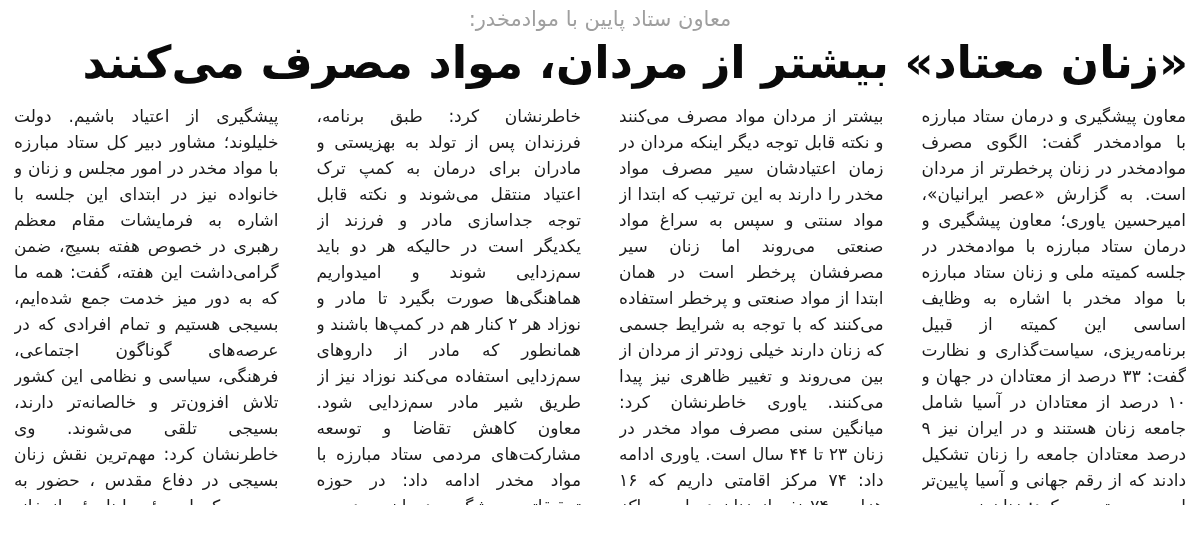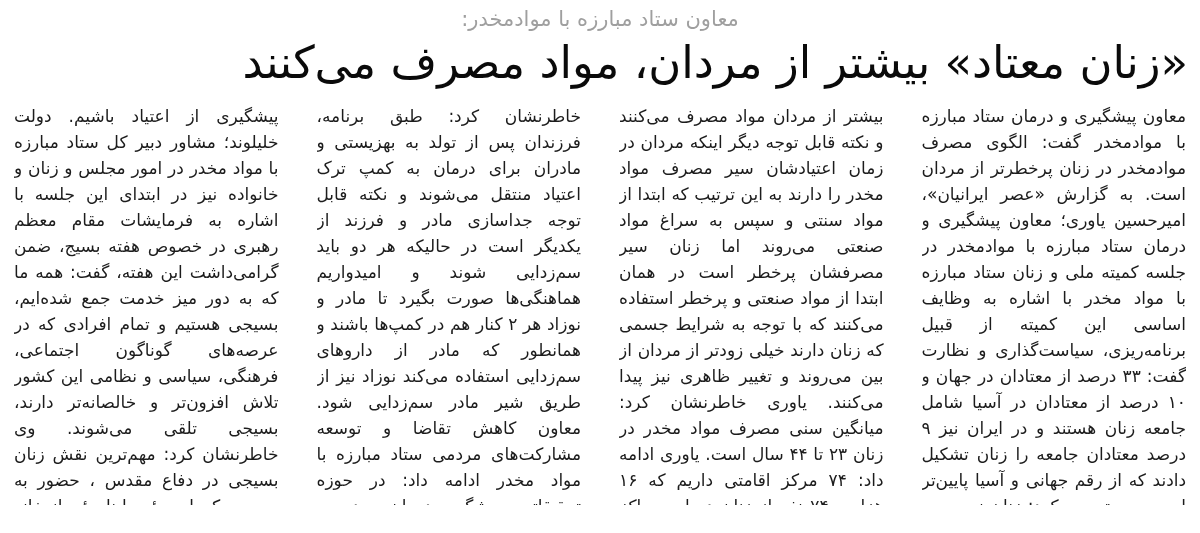--- a/index.html
+++ b/index.html
@@ -22,21 +22,21 @@
     font-size: 21px;
     font-weight: 400;
     color: #9f9f9f;
     letter-spacing: -0.5px;
   }
   .headline {
     margin: 4px 12px 0 14px;
     text-align: right;
     font-size: 45px;
     line-height: 1.25;
-    font-weight: normal;
+    font-weight: bold;
     color: #0a0a0a;
     white-space: nowrap;
     letter-spacing: -1px;
   }
   .body-columns {
     display: flex;
     gap: 38px;
     padding: 12px 14px 0 14px;
     direction: rtl;
   }
@@ -52,21 +52,21 @@
     direction: rtl;
   }
   .col.col-last {
     text-align-last: right;
   }
 </style>
 </head>
 <body>
 
 <div class="page">
-  <div class="kicker">معاون ستاد مبارزه با موادمخدر:</div>
+  <div class="kicker">معاون ستاد پایین با موادمخدر:</div>
 
   <h1 class="headline">«زنان معتاد» بیشتر از مردان، مواد مصرف می‌کنند</h1>
 
   <div class="body-columns">
     <div class="col">معاون پیشگیری و درمان ستاد مبارزه با موادمخدر گفت: الگوی مصرف موادمخدر در زنان پرخطرتر از مردان است. به گزارش «عصر ایرانیان»، امیرحسین یاوری؛ معاون پیشگیری و درمان ستاد مبارزه با موادمخدر در جلسه کمیته ملی و زنان ستاد مبارزه با مواد مخدر با اشاره به وظایف اساسی این کمیته از قبیل برنامه‌ریزی، سیاست‌گذاری و نظارت گفت: ۳۳ درصد از معتادان در جهان و ۱۰ درصد از معتادان در آسیا شامل جامعه زنان هستند و در ایران نیز ۹ درصد معتادان جامعه را زنان تشکیل دادند که از رقم جهانی و آسیا پایین‌تر است. وی تصریح کرد: زنان نسبت به مردان کمتر معتاد می‌شوند اما پس از اعتیادشان دو اتفاق عجیب در زنان رخ می‌دهد، نخست اینکه زنان در زمان اعتیادشان</div>
     <div class="col">بیشتر از مردان مواد مصرف می‌کنند و نکته قابل توجه دیگر اینکه مردان در زمان اعتیادشان سیر مصرف مواد مخدر را دارند به این ترتیب که ابتدا از مواد سنتی و سپس به سراغ مواد صنعتی می‌روند اما زنان سیر مصرفشان پرخطر است در همان ابتدا از مواد صنعتی و پرخطر استفاده می‌کنند که با توجه به شرایط جسمی که زنان دارند خیلی زودتر از مردان از بین می‌روند و تغییر ظاهری نیز پیدا می‌کنند. یاوری خاطرنشان کرد: میانگین سنی مصرف مواد مخدر در زنان ۲۳ تا ۴۴ سال است. یاوری ادامه داد: ۷۴ مرکز اقامتی داریم که ۱۶ هزار و ۷۴ نفر از زنان در این مراکز نگهداری می‌شوند که در یک سال گذشته از تعداد سه هزار و ۲۴۲ خانم باردار، تعداد دو هزار و ۵۳۶ نوزاد در ۱۳۷ بیمارستان متولد شدند. وی</div>
     <div class="col">خاطرنشان کرد: طبق برنامه، فرزندان پس از تولد به بهزیستی و مادران برای درمان به کمپ ترک اعتیاد منتقل می‌شوند و نکته قابل توجه جداسازی مادر و فرزند از یکدیگر است در حالیکه هر دو باید سم‌زدایی شوند و امیدواریم هماهنگی‌ها صورت بگیرد تا مادر و نوزاد هر ۲ کنار هم در کمپ‌ها باشند و همانطور که مادر از داروهای سم‌زدایی استفاده می‌کند نوزاد نیز از طریق شیر مادر سم‌زدایی شود. معاون کاهش تقاضا و توسعه مشارکت‌های مردمی ستاد مبارزه با مواد مخدر ادامه داد: در حوزه تحقیقاتی و پیشگیری درمان و مدیریت مصرف می‌توانیم کارگروه‌هایی در حوزه دختران دانش‌آموز، دانشجو، کار و نخبه داشته باشیم تا بتوانیم با تولید محتوا برای این اقشار مهم جامعه شاهد اثرگذاری مثبتی در حوزه</div>
     <div class="col col-last">پیشگیری از اعتیاد باشیم. دولت خلیلوند؛ مشاور دبیر کل ستاد مبارزه با مواد مخدر در امور مجلس و زنان و خانواده نیز در ابتدای این جلسه با اشاره به فرمایشات مقام معظم رهبری در خصوص هفته بسیج، ضمن گرامی‌داشت این هفته، گفت: همه ما که به دور میز خدمت جمع شده‌ایم، بسیجی هستیم و تمام افرادی که در عرصه‌های گوناگون اجتماعی، فرهنگی، سیاسی و نظامی این کشور تلاش افزون‌تر و خالصانه‌تر دارند، بسیجی تلقی می‌شوند. وی خاطرنشان کرد: مهم‌ترین نقش زنان بسیجی در دفاع مقدس ، حضور به صورت یک پل مرئی یا نامرئی از خانه تا جبهه‌های جنگ بود که در عرصه‌های اجتماعی خوش درخشیدند و در ترویج فرهنگ ایثار در امدادرسانی و در مدیریت بحران در عرصه های علمی درخشیدند.</div>
   </div>
 </div>

